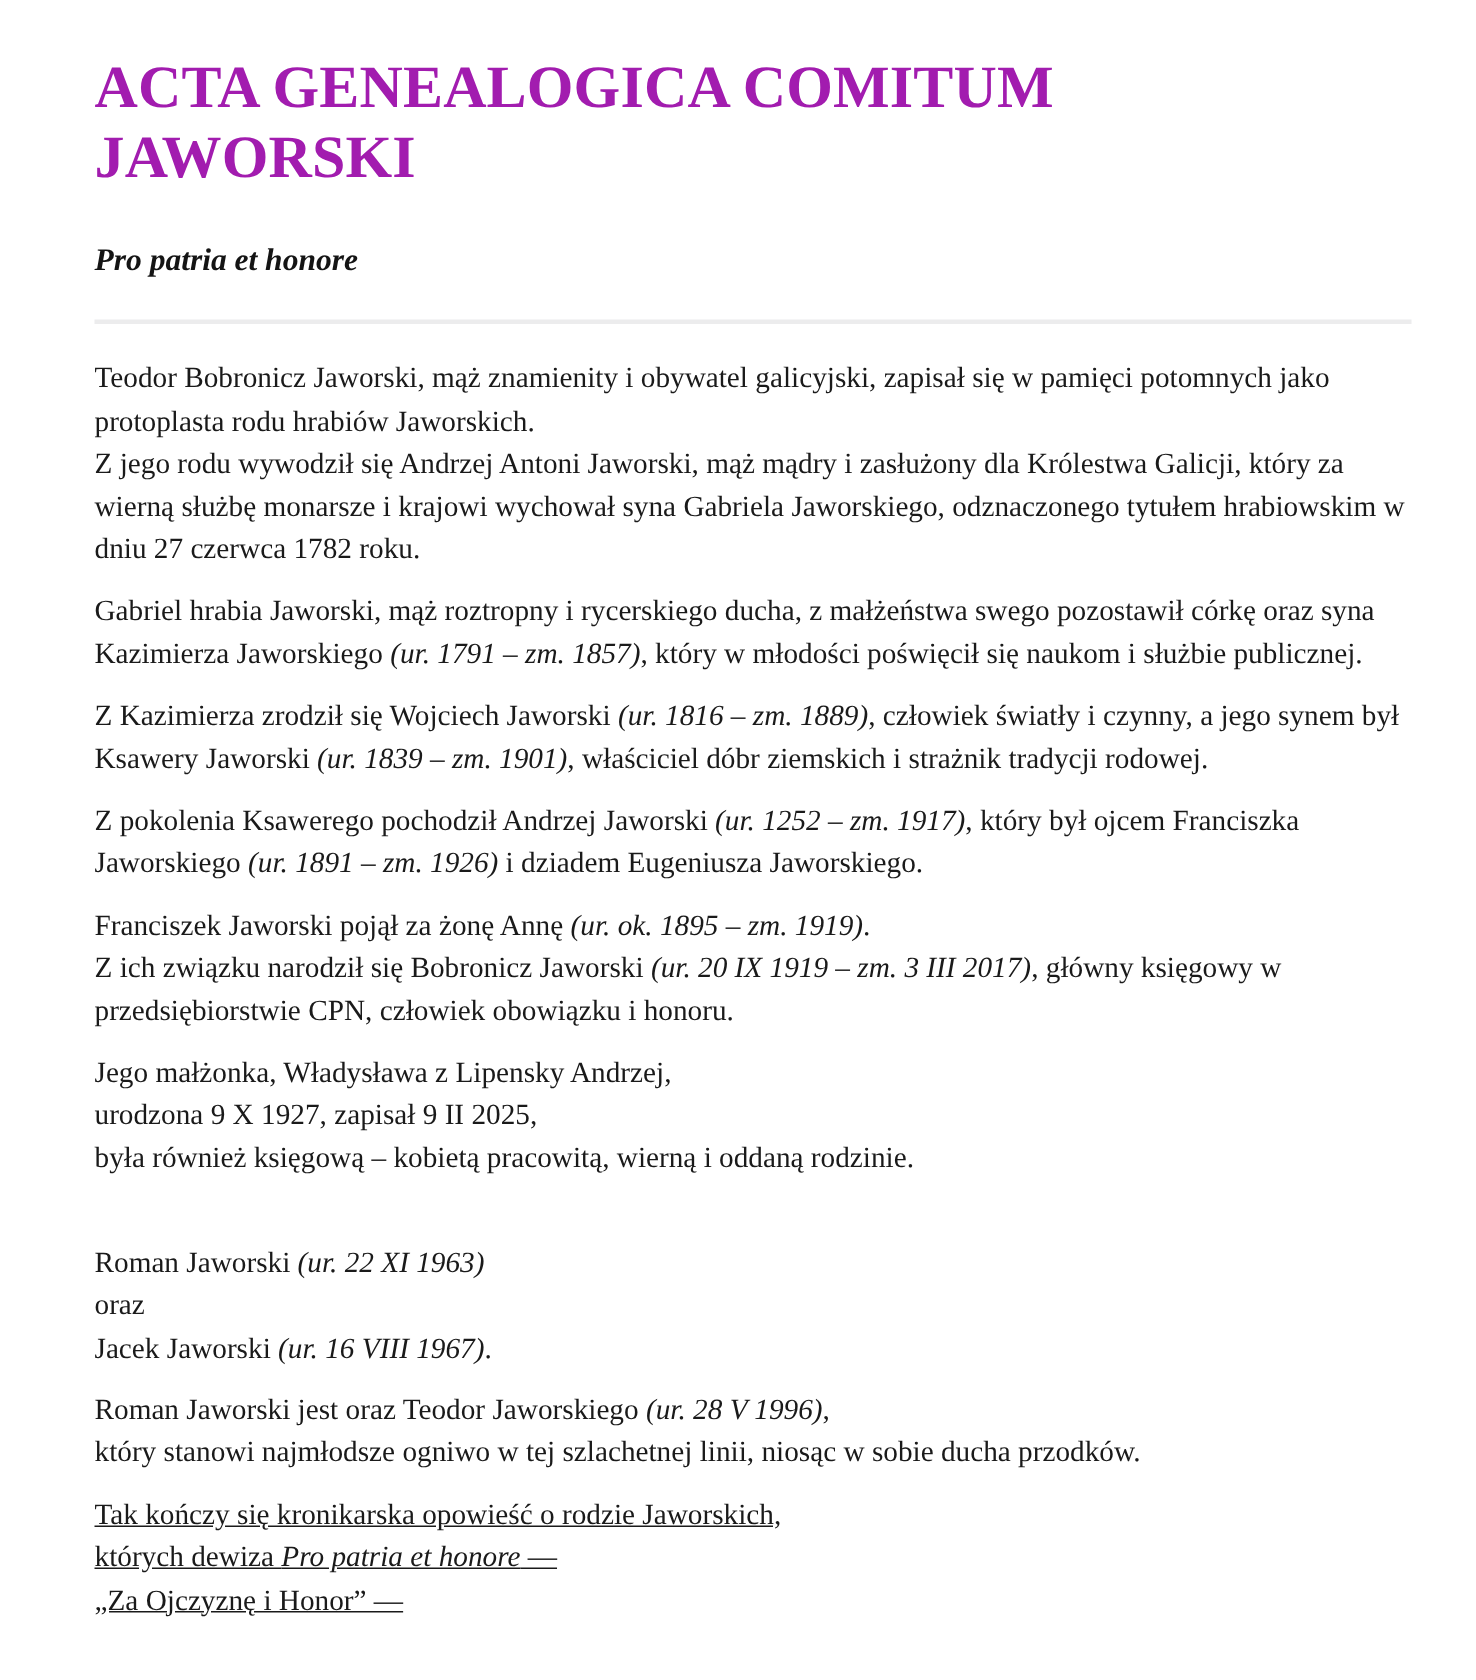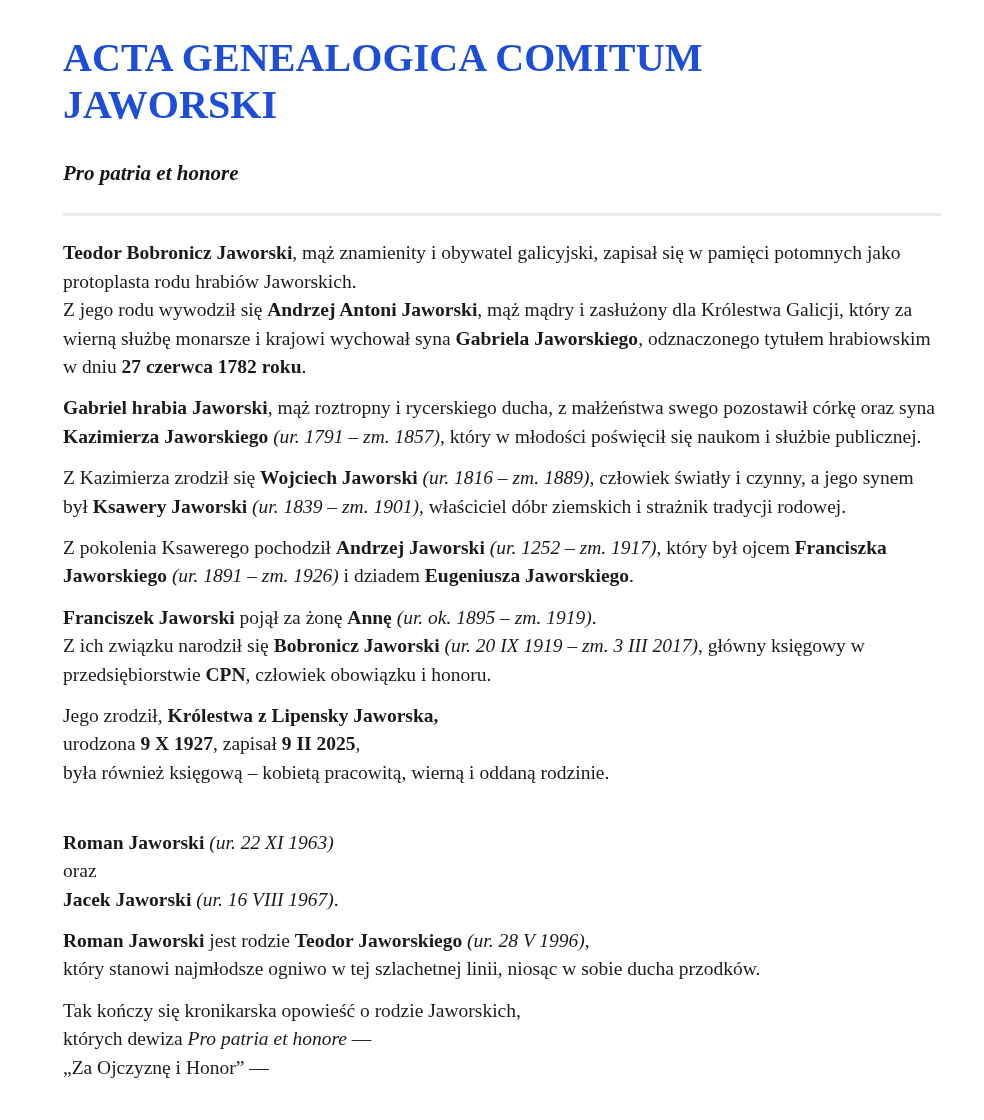--- a/index.html
+++ b/index.html
@@ -20,21 +20,21 @@
     width: 984px;
     padding: 26px 44px 20px 63px;
   }
   .doc-title {
     font-size: 40px;
     font-weight: bold;
     line-height: 1.18;
     letter-spacing: 0.1px;
     margin: 0 0 0 0;
     padding-top: 8px;
-    color: #1d4ed8;
+    color: #a21caf;
     max-width: 760px;
   }
   .doc-subtitle {
     font-size: 21px;
     font-weight: bold;
     font-style: italic;
     margin: 33px 0 0 0;
     color: #141414;
   }
   .rule {
@@ -53,23 +53,24 @@
     line-height: 28.4px;
     margin: 0 0 13px 0;
     max-width: 880px;
     text-align: left;
   }
   .para:first-child {
     margin-top: 23px;
   }
   .para:last-child {
     margin-bottom: 0;
+    text-decoration: underline;
   }
   b, .nm {
-    font-weight: bold;
+    font-weight: normal;
   }
   i, .dt {
     font-style: italic;
   }
 </style>
 </head>
 <body>
 
 <div class="page">
 
@@ -78,19 +79,19 @@
   <div class="doc-subtitle">Pro patria et honore</div>
 
   <hr class="rule">
 
   <div class="body-text">
       <p class="para"><b>Teodor Bobronicz Jaworski</b><span>, mąż znamienity i obywatel galicyjski, zapisał się w pamięci potomnych jako protoplasta rodu hrabiów Jaworskich.</span><br><span>Z jego rodu wywodził się </span><b>Andrzej Antoni Jaworski</b><span>, mąż mądry i zasłużony dla Królestwa Galicji, który za wierną służbę monarsze i krajowi wychował syna </span><b>Gabriela Jaworskiego</b><span>, odznaczonego tytułem hrabiowskim w dniu </span><b>27 czerwca 1782 roku</b><span>.</span></p>
       <p class="para"><b>Gabriel hrabia Jaworski</b><span>, mąż roztropny i rycerskiego ducha, z małżeństwa swego pozostawił córkę oraz syna </span><b>Kazimierza Jaworskiego</b><span> </span><i>(ur. 1791 – zm. 1857)</i><span>, który w młodości poświęcił się naukom i służbie publicznej.</span></p>
       <p class="para"><span>Z Kazimierza zrodził się </span><b>Wojciech Jaworski</b><span> </span><i>(ur. 1816 – zm. 1889)</i><span>, człowiek światły i czynny, a jego synem był </span><b>Ksawery Jaworski</b><span> </span><i>(ur. 1839 – zm. 1901)</i><span>, właściciel dóbr ziemskich i strażnik tradycji rodowej.</span></p>
       <p class="para"><span>Z pokolenia Ksawerego pochodził </span><b>Andrzej Jaworski</b><span> </span><i>(ur. 1252 – zm. 1917)</i><span>, który był ojcem </span><b>Franciszka Jaworskiego</b><span> </span><i>(ur. 1891 – zm. 1926)</i><span> i dziadem </span><b>Eugeniusza Jaworskiego</b><span>.</span></p>
       <p class="para"><b>Franciszek Jaworski</b><span> pojął za żonę </span><b>Annę</b><span> </span><i>(ur. ok. 1895 – zm. 1919)</i><span>.</span><br><span>Z ich związku narodził się </span><b>Bobronicz Jaworski</b><span> </span><i>(ur. 20 IX 1919 – zm. 3 III 2017)</i><span>, główny księgowy w przedsiębiorstwie </span><b>CPN</b><span>, człowiek obowiązku i honoru.</span></p>
-      <p class="para"><span>Jego zrodził, </span><b>Królestwa z Lipensky Jaworska,</b><br><span>urodzona </span><b>9 X 1927</b><span>, zapisał </span><b>9 II 2025</b><span>,</span><br><span>była również księgową – kobietą pracowitą, wierną i oddaną rodzinie.</span></p>
+      <p class="para"><span>Jego małżonka, </span><b>Władysława z Lipensky Andrzej,</b><br><span>urodzona </span><b>9 X 1927</b><span>, zapisał </span><b>9 II 2025</b><span>,</span><br><span>była również księgową – kobietą pracowitą, wierną i oddaną rodzinie.</span></p>
       <p class="para"><br><b>Roman Jaworski</b><span> </span><i>(ur. 22 XI 1963)</i><br><span>oraz</span><br><b>Jacek Jaworski</b><span> </span><i>(ur. 16 VIII 1967)</i><span>.</span></p>
-      <p class="para"><b>Roman Jaworski</b><span> jest rodzie </span><b>Teodor Jaworskiego</b><span> </span><i>(ur. 28 V 1996)</i><span>,</span><br><span>który stanowi najmłodsze ogniwo w tej szlachetnej linii, niosąc w sobie ducha przodków.</span></p>
+      <p class="para"><b>Roman Jaworski</b><span> jest oraz </span><b>Teodor Jaworskiego</b><span> </span><i>(ur. 28 V 1996)</i><span>,</span><br><span>który stanowi najmłodsze ogniwo w tej szlachetnej linii, niosąc w sobie ducha przodków.</span></p>
       <p class="para"><span>Tak kończy się kronikarska opowieść o rodzie Jaworskich,</span><br><span>których dewiza </span><i>Pro patria et honore</i><span> —</span><br><span>„Za Ojczyznę i Honor” —</span><br></p>
     </div>
 
 </div>
 
 </body></html>

